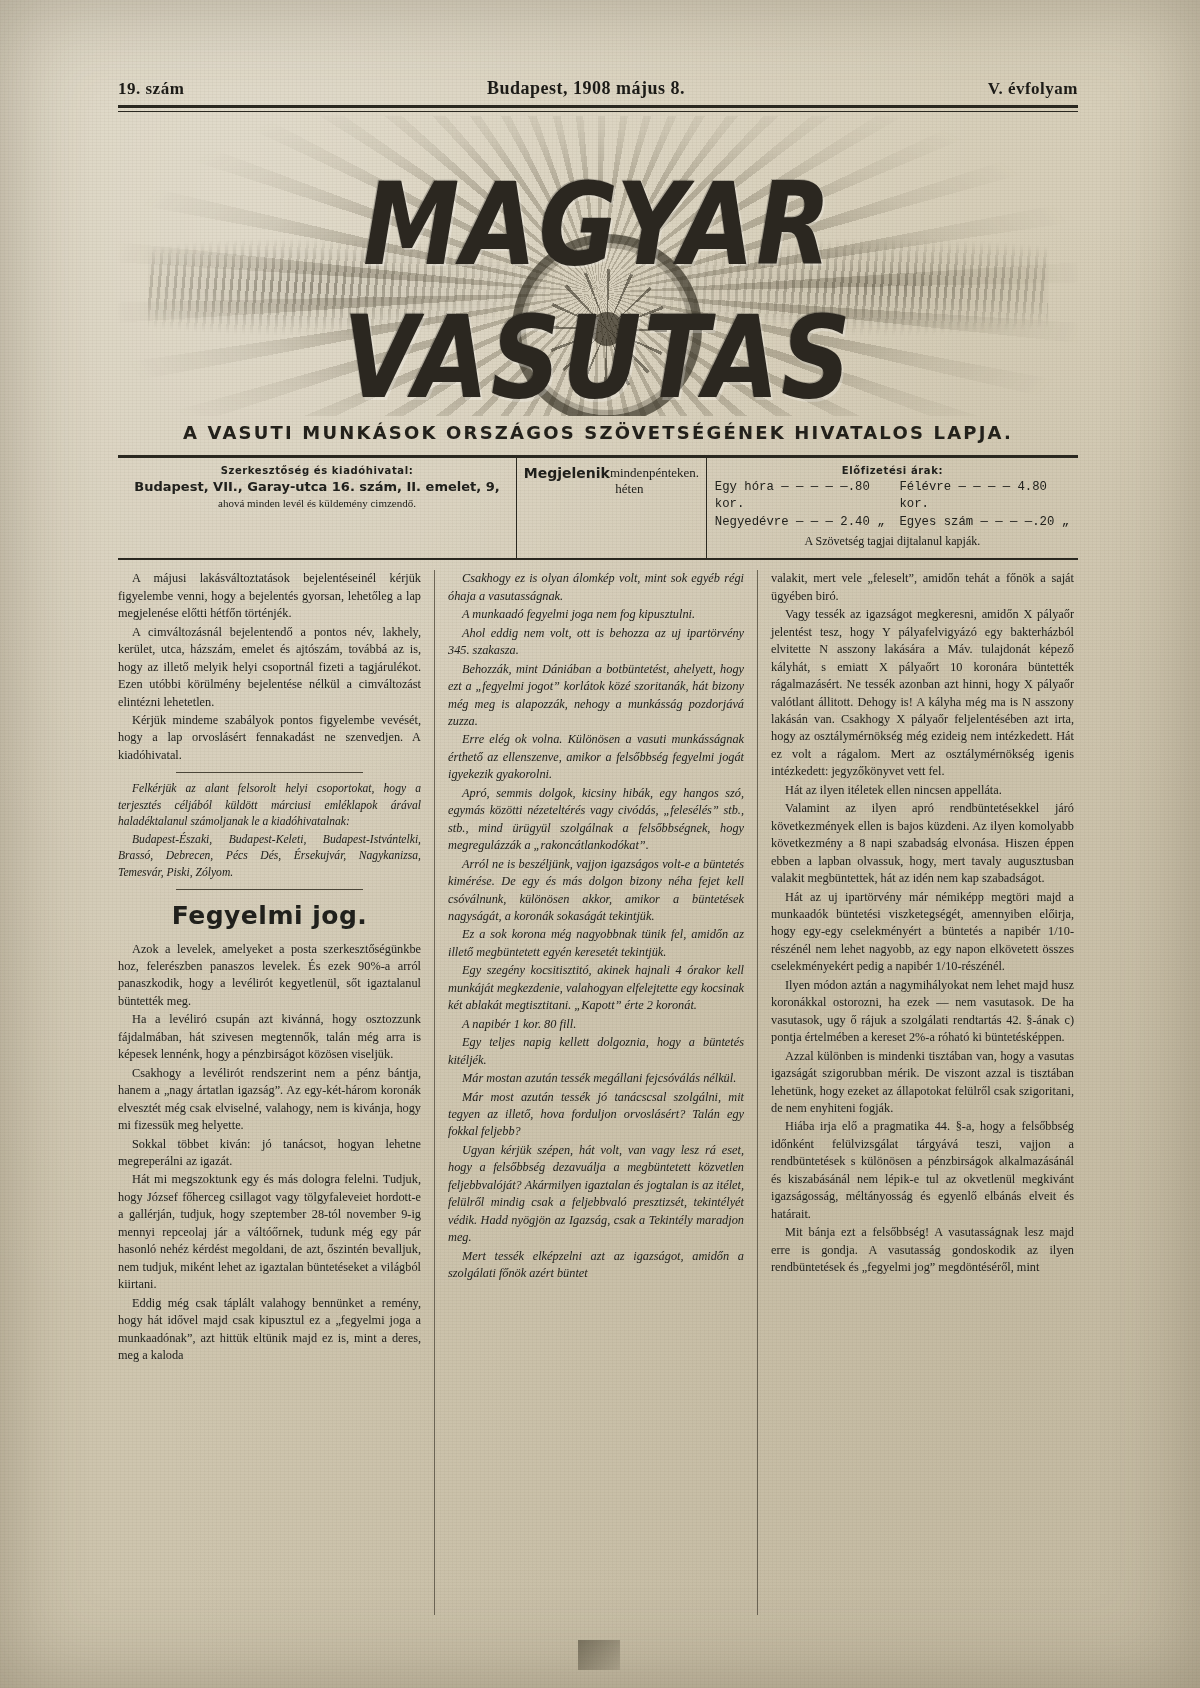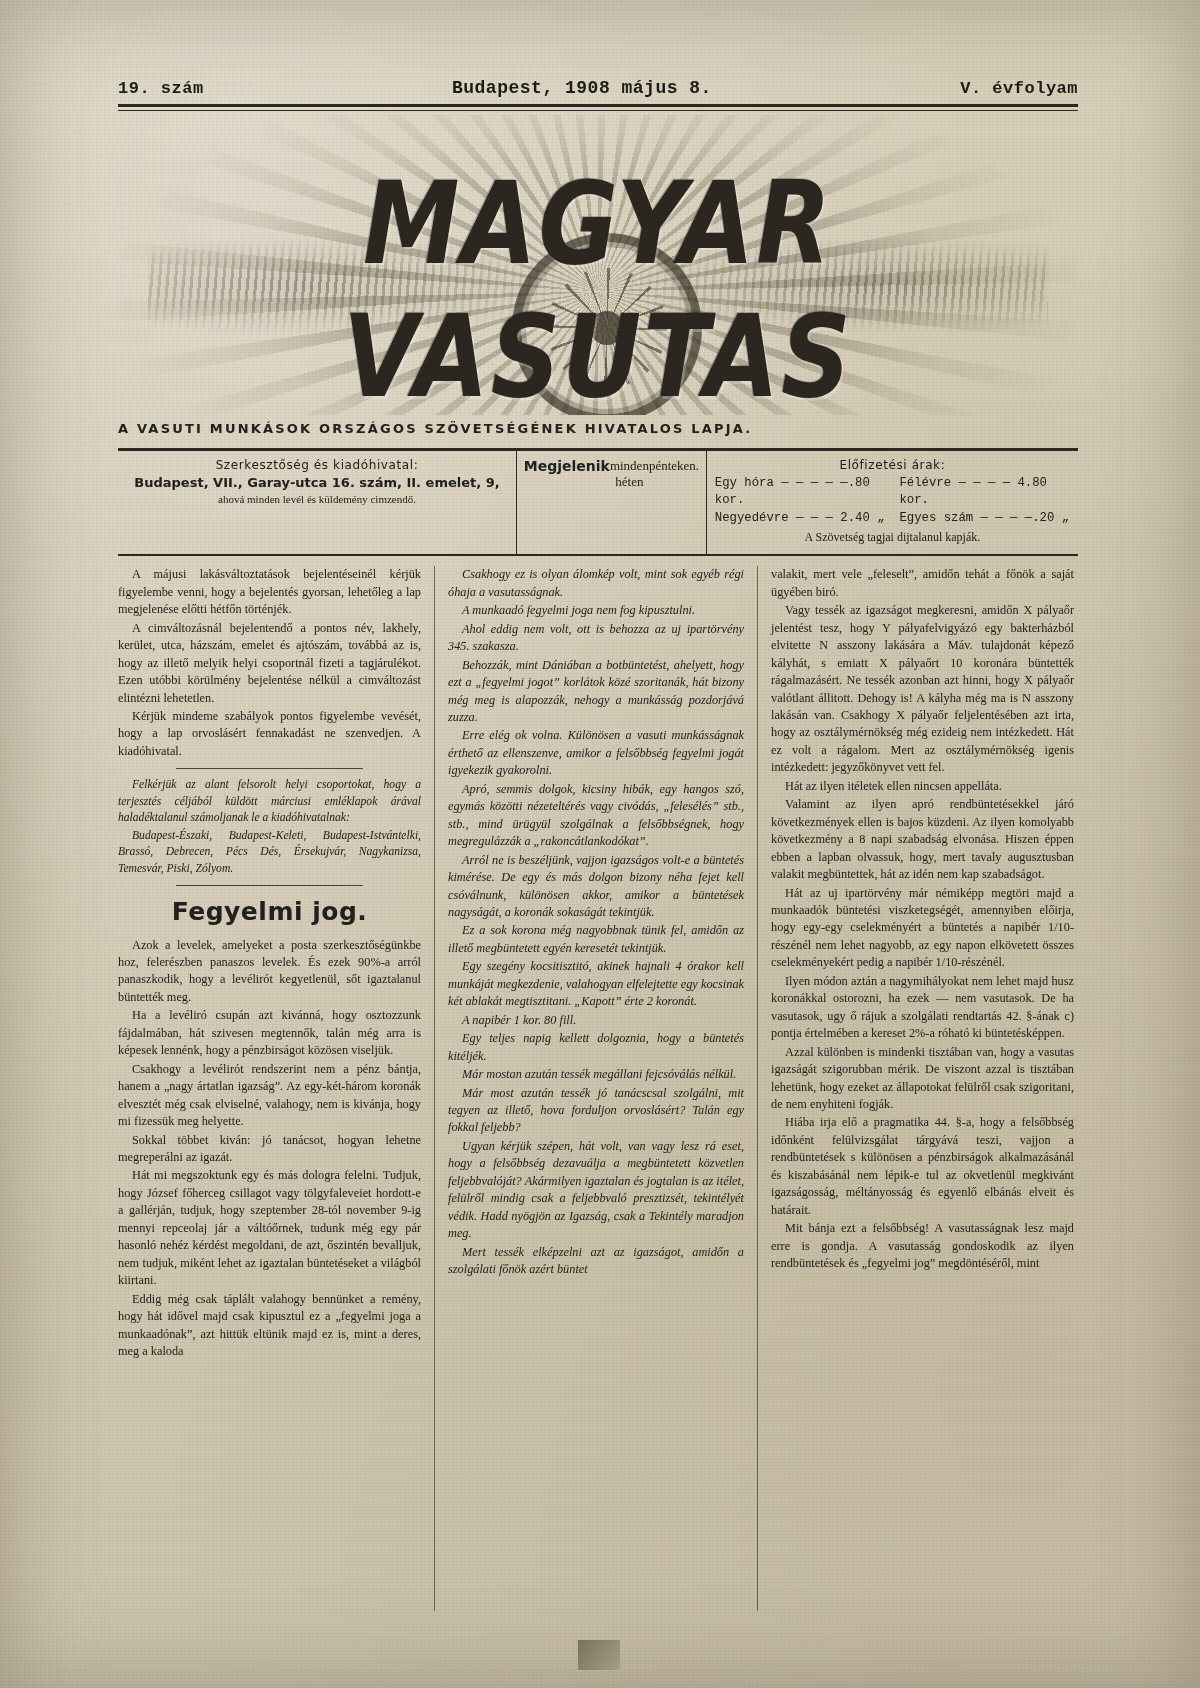--- a/index.html
+++ b/index.html
@@ -23,21 +23,21 @@
     background-image:
       repeating-linear-gradient(0deg, rgba(90,80,55,0.045) 0 1px, rgba(0,0,0,0) 1px 3px),
       repeating-linear-gradient(90deg, rgba(90,80,55,0.035) 0 1px, rgba(0,0,0,0) 1px 4px);
     pointer-events:none;
   }
   .content{position:absolute;left:118px;top:78px;width:960px;}
 
   
   .topline{
     display:flex;align-items:flex-end;justify-content:space-between;
-    font-family:Liberation Mono, monospace;
+    font-family:Liberation Serif, serif;
     font-weight:bold;font-size:17px;letter-spacing:.5px;
     padding-bottom:6px;
     color:#1d1c18;
   }
   .topline .center{font-size:18px;}
   .rule-double{border-top:3px solid #2a2820;border-bottom:1px solid #2a2820;height:3px;margin-bottom:2px;}
 
   
   .logoband{position:relative;height:300px;overflow:hidden;margin-top:4px;}
   .rays{
@@ -75,32 +75,32 @@
   .logotext{
     position:absolute;left:0;top:62px;width:100%;text-align:center;
     font-family:"DejaVu Sans", sans-serif;
     font-weight:bold;font-style:italic;
     font-size:97px;letter-spacing:2px;
     color:#2b2720;
     text-shadow:2px 2px 0 rgba(255,255,255,0.25), -1px -1px 0 rgba(0,0,0,0.22);
     transform:scaleY(1.18);
   }
   .subtitle{
-    text-align:left;font-family:"DejaVu Sans", sans-serif;font-weight:bold;
-    font-size:13px;letter-spacing:2.2px;margin-top:6px;color:#23211b;
+    text-align:center;font-family:"DejaVu Sans", sans-serif;font-weight:bold;
+    font-size:18px;letter-spacing:2.2px;margin-top:6px;color:#23211b;
   }
   .rule-thin{border-top:2px solid #2a2820;margin-top:12px;}
 
   
   .infobar{display:flex;border-bottom:2px solid #2a2820;border-top:1px solid #2a2820;}
   .ib{padding:7px 8px 9px;text-align:center;}
   .ib.left{width:45%;border-right:1px solid #2a2820;}
   .ib.mid{width:18%;border-right:1px solid #2a2820;display:flex;flex-direction:row;justify-content:center;}
   .ib.right{width:37%;}
-  .ib .hd{font-family:"DejaVu Sans", sans-serif;font-weight:normal;font-size:12px;letter-spacing:.6px;}
+  .ib .hd{font-family:"DejaVu Sans", sans-serif;font-weight:bold;font-size:10px;letter-spacing:.6px;}
   .ib .l1{font-family:"DejaVu Sans", sans-serif;font-weight:bold;font-size:13px;margin-top:3px;}
   .ib .l2{font-size:11px;margin-top:3px;}
   .ib.mid .m1{font-family:"DejaVu Sans", sans-serif;font-weight:bold;font-size:14px;}
   .ib.mid .m2{font-size:13px;}
   .ib.mid .m3{font-size:13px;}
   .prices{display:flex;justify-content:center;gap:14px;font-size:10px;margin-top:3px;line-height:1.45;font-family:Liberation Mono, monospace;}
   .prices .col{text-align:left;}
   .ib .foot{font-size:12px;margin-top:3px;}
 
   

